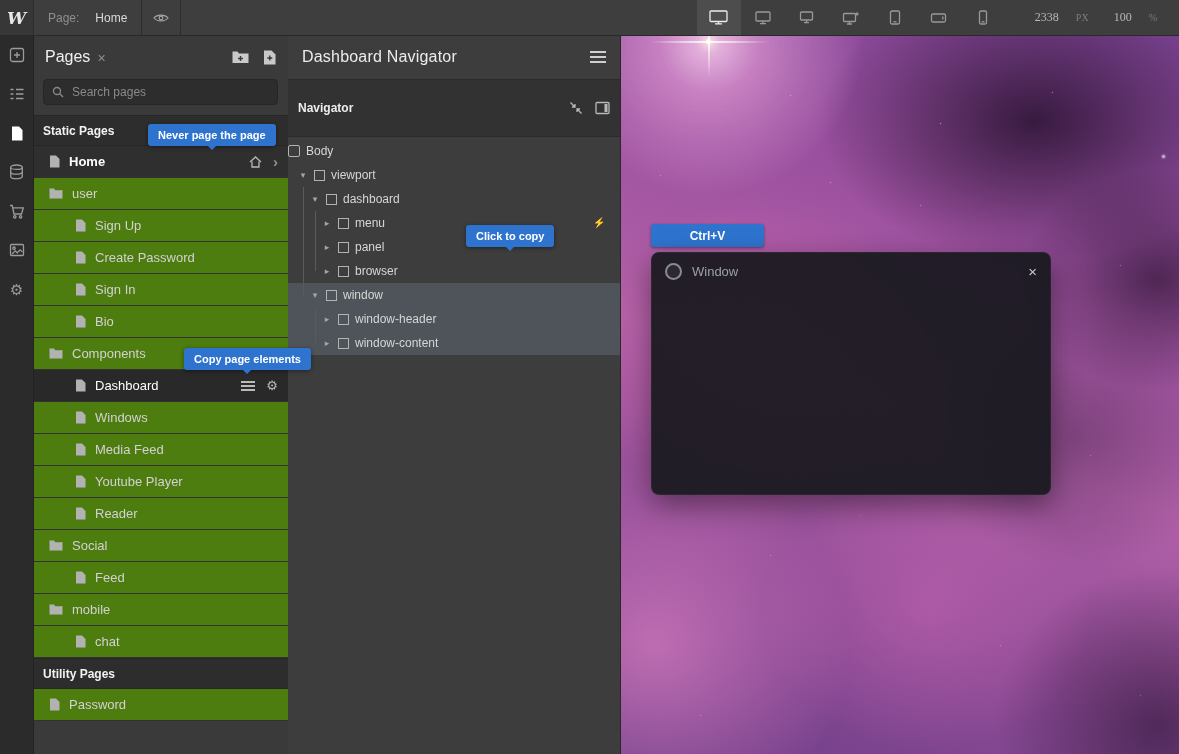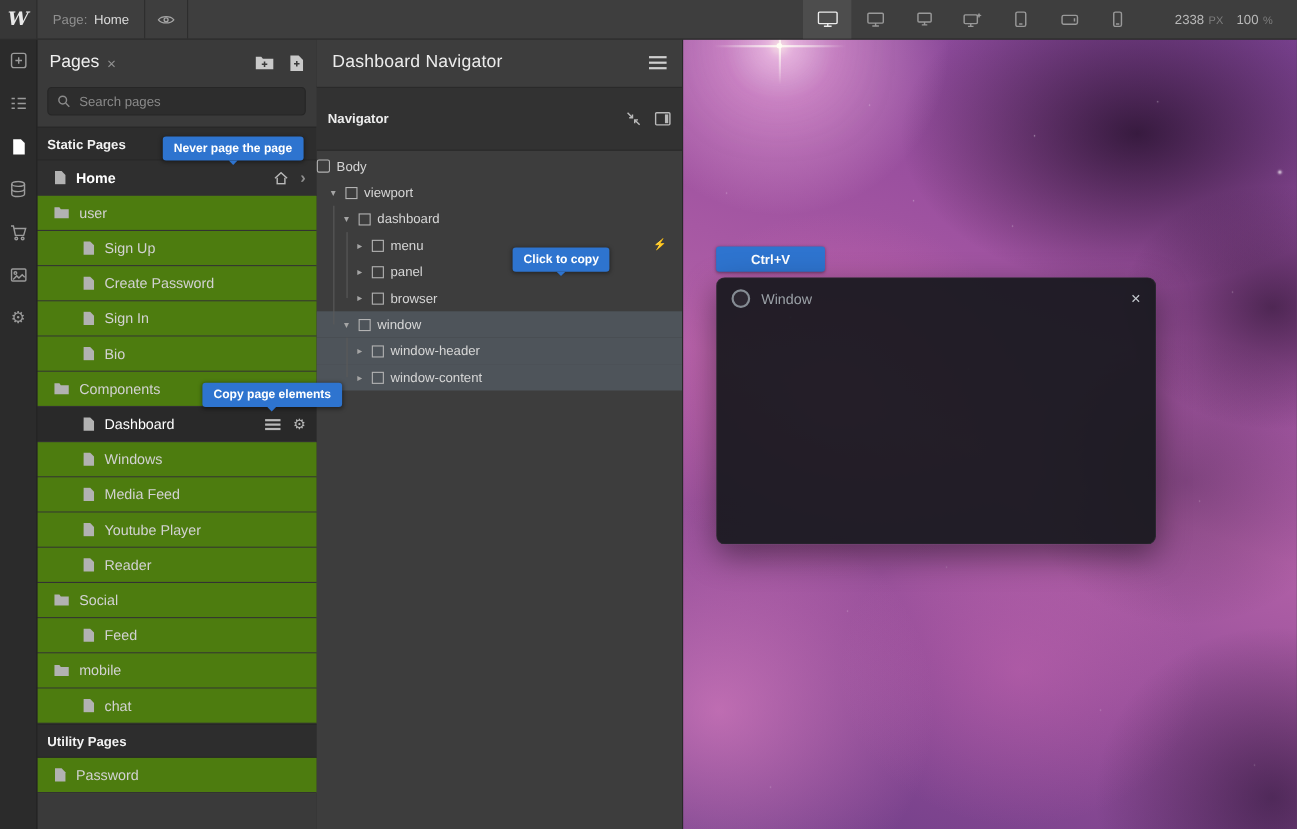--- a/index.html
+++ b/index.html
@@ -9,30 +9,30 @@
     -webkit-user-select:none;user-select:none;
   }
   svg{display:block}
 
   
   .topbar{position:absolute;left:0;top:0;right:0;height:35px;background:#3e3e3e;
     border-bottom:1px solid #292929;display:flex;align-items:stretch;z-index:10;}
   .logo-tile{width:33px;display:flex;align-items:center;justify-content:center;
     background:#373737;border-right:1px solid #2d2d2d;color:#e8e8e8;
     font:italic bold 17px "DejaVu Serif",serif;cursor:pointer;}
-  .crumb{display:flex;align-items:center;gap:6px;padding:0 14px;font-size:12px;border-right:1px solid #2d2d2d;}
+  .crumb{display:flex;align-items:center;gap:16px;padding:0 14px;font-size:12px;border-right:1px solid #2d2d2d;}
   .crumb-lbl{color:#8f8f8f}
   .crumb-val{color:#dadada}
   .tb-btn{width:38px;display:flex;align-items:center;justify-content:center;color:#a5a5a5;
     border-right:1px solid #2d2d2d;cursor:pointer;}
   .tb-right{margin-left:auto;display:flex;align-items:center;padding-right:14px;}
   .dev-btn{width:44px;height:35px;display:flex;align-items:center;justify-content:center;
     color:#999;cursor:pointer;}
   .dev-btn.active{background:#4d4d4d;color:#ececec;}
-  .dims{display:flex;align-items:baseline;gap:4px;margin-left:30px;font-size:12px;color:#b8b8b8;}
+  .dims{display:flex;align-items:baseline;gap:17px;margin-left:30px;font-size:12px;color:#b8b8b8;font-family:Liberation Serif, serif;}
   .dims .u{color:#7d7d7d;font-size:10px;margin-right:8px;}
 
   
   .rail{position:absolute;left:0;top:35px;bottom:0;width:33px;background:#2b2b2b;
     border-right:1px solid #232323;display:flex;flex-direction:column;align-items:center;
     padding-top:12px;gap:23px;z-index:6;}
   .rail-btn{width:22px;height:16px;display:flex;align-items:center;justify-content:center;
     color:#9b9b9b;cursor:pointer;}
   .rail-btn.active{color:#ffffff;}
   .rail-gear{font-size:15px;line-height:1;}
@@ -123,21 +123,21 @@
       500px 230px 1px 0 rgba(255,255,255,.6),
       260px 300px 1px 0 rgba(255,255,255,.55),
       470px 420px 1px 0 rgba(255,255,255,.5),
       150px 520px 1px 0 rgba(255,255,255,.55),
       380px 610px 1px 0 rgba(255,255,255,.5),
       520px 660px 1px 0 rgba(255,255,255,.45),
       80px 680px 1px 0 rgba(255,255,255,.5),
       240px 480px 1px 0 rgba(255,255,255,.45),
       40px 140px 1px 0 rgba(255,255,255,.6),
       170px 60px 1px 0 rgba(255,255,255,.7);}
-  .paste-btn{position:absolute;left:31px;top:189px;width:99px;height:23px;background:#2e74cf;
+  .paste-btn{position:absolute;left:31px;top:189px;width:113px;height:23px;background:#2e74cf;
     border-radius:3px;display:flex;align-items:center;justify-content:center;color:#fff;
     font-size:12px;font-weight:bold;box-shadow:0 1px 3px rgba(0,0,0,.4);cursor:pointer;}
   .win{position:absolute;left:31px;top:217px;width:398px;height:241px;border-radius:8px;
     background:rgba(22,24,28,.92);border:1px solid rgba(255,255,255,.05);
     box-shadow:0 10px 30px rgba(0,0,0,.45);}
   .win-header{display:flex;align-items:center;gap:10px;padding:10px 13px;color:#9aa0a6;font-size:13px;}
   .win-circle{width:13px;height:13px;border-radius:50%;border:2px solid #858c94;
     background:rgba(255,255,255,.05);flex:none;}
   .win-close{margin-left:auto;color:#c6cbd0;font-size:15px;line-height:1;cursor:pointer;}
 

